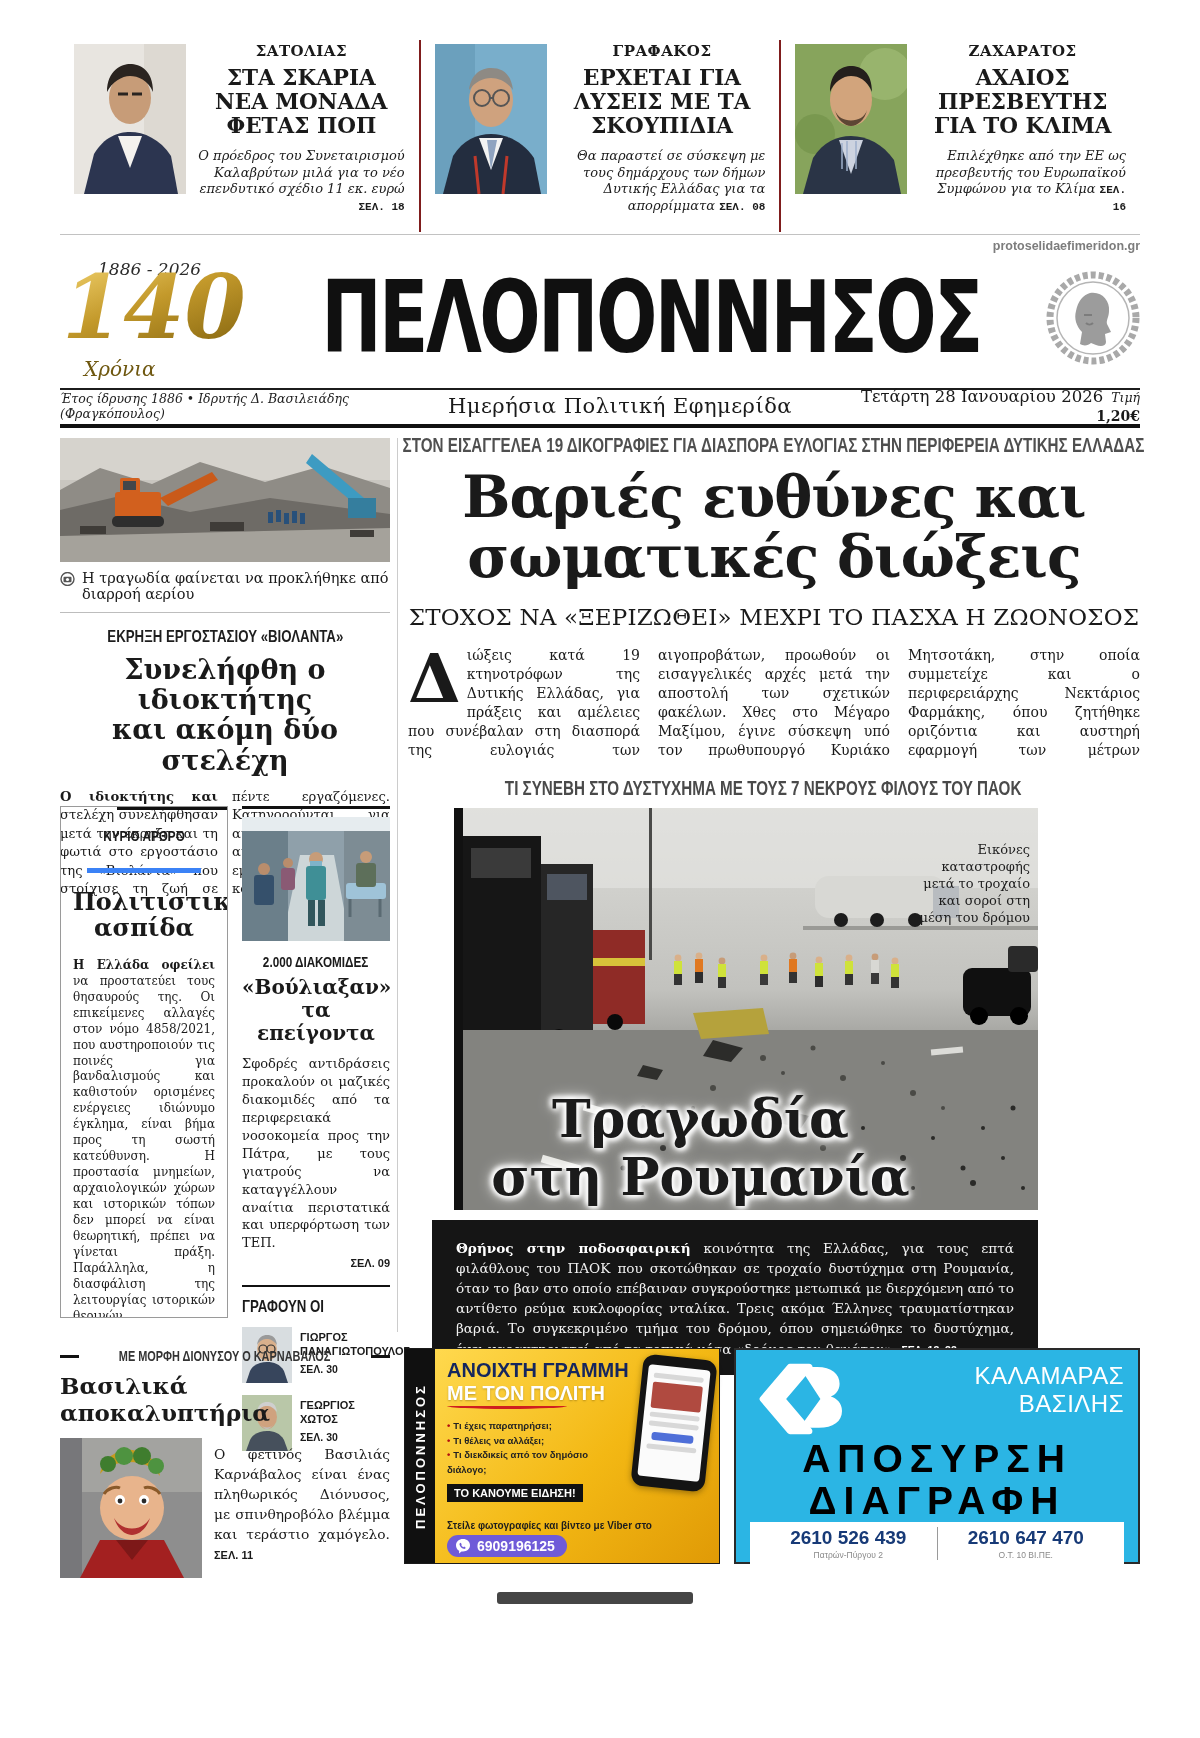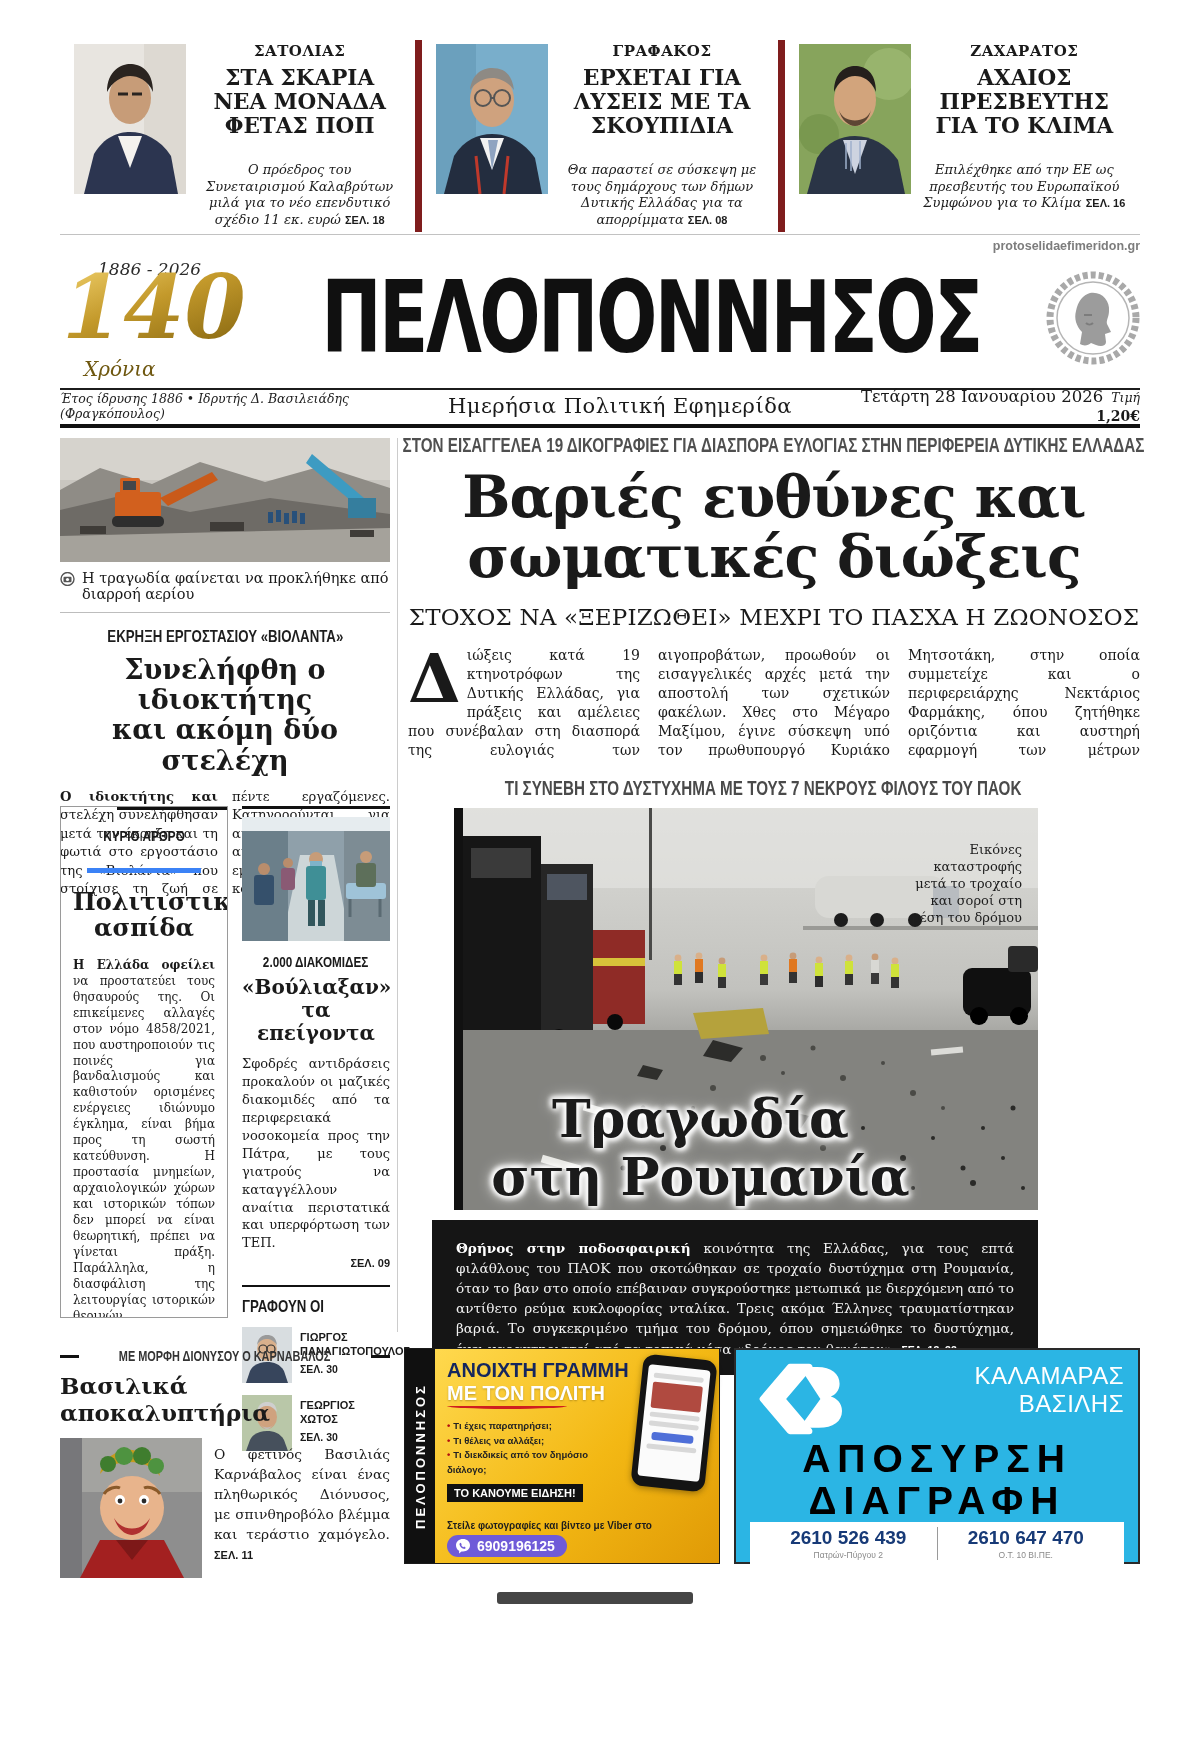--- a/index.html
+++ b/index.html
@@ -8,27 +8,27 @@
   .page { position:relative; width:1200px; height:1738px; margin:0 auto; background:#ffffff; overflow:hidden; }
 
   
   .cond { font-family:"Liberation Sans", sans-serif; font-weight:700; white-space:nowrap; }
   .squeeze { display:inline-block; transform:scaleX(0.78); transform-origin:center; }
   .pref { font-family:"Liberation Sans", sans-serif; font-weight:700; font-size:11px; }
 
   
   .top-strip { position:absolute; left:60px; top:40px; width:1080px; height:192px; display:flex; }
   .ts-item { flex:1; display:flex; gap:12px; padding:0 14px; }
-  .ts-item + .ts-item { border-left:7px solid #7f1d1d; }
+  .ts-item + .ts-item { border-left:2px solid #7f1d1d; }
   .ts-photo { width:112px; height:150px; flex:0 0 112px; margin-top:4px; overflow:hidden; }
   .ts-text { flex:1; display:flex; flex-direction:column; align-items:center; text-align:center; }
   .ts-name { font-size:15px; font-weight:bold; letter-spacing:.5px; margin-top:2px; }
   .ts-head { font-size:21.5px; font-weight:bold; line-height:1.12; margin-top:6px; }
-  .ts-dek { font-size:13px; font-style:italic; line-height:1.28; margin-top:24px; color:#1c1c1c; }
-  .ts-dek b { font-style:normal; font-family:Liberation Sans, sans-serif; font-size:11px; }
+  .ts-dek { font-size:13px; font-style:italic; line-height:1.28; margin-top:10px; color:#1c1c1c;text-align:right; }
+  .ts-dek b { font-style:normal; font-family:Liberation Mono, monospace; font-size:11px; }
 
   .rule-a { position:absolute; left:60px; top:234px; width:1080px; height:1px; background:#c2c2c2; }
   .site-url { position:absolute; right:60px; top:239px; font-family:"Liberation Sans", sans-serif; font-weight:700; font-size:12.5px; color:#7d7d7d; }
 
   
   .masthead { position:absolute; left:60px; top:254px; width:1080px; height:128px; display:flex; align-items:center; }
   .anniv { position:relative; width:196px; height:126px; flex:0 0 196px; }
   .anniv-years { position:absolute; left:38px; top:4px; font-style:italic; font-size:17px; color:#2b2b2b; }
   .anniv-num { position:absolute; left:2px; top:8px; font-style:italic; font-weight:bold; font-size:88px; line-height:1;
                background:linear-gradient(160deg,#e7c55e 10%,#c3992b 45%,#8e6d14 90%); -webkit-background-clip:text; background-clip:text; color:transparent; }
@@ -90,21 +90,21 @@
   .dropcap { float:left; font-size:68px; line-height:.78; font-weight:bold; padding:6px 6px 0 0; }
 
   
   .paok { position:absolute; left:420px; top:777px; width:618px; }
   .paok-kickrow { display:flex; align-items:center; gap:12px; }
   .paok-kickrow .bar { height:9px; background:#111; }
   .paok-kickrow .bar.l { width:34px; }
   .paok-kickrow .bar.r { flex:1; }
   .paok-kicker { font-size:19.5px; color:#4a4a4a; }
   .paok-photo { margin-left:34px; border-left:9px solid #111; margin-top:8px; height:402px; position:relative; overflow:hidden; }
-  .paok-caption { position:absolute; top:34px; right:16px; width:112px; text-align:right; font-size:13px; line-height:1.3; color:#1d1d1d; }
+  .paok-caption { position:absolute; top:34px; right:8px; width:112px; text-align:right; font-size:13px; line-height:1.3; color:#1d1d1d; }
   .paok-overlay { position:absolute; left:10px; right:110px; bottom:4px; text-align:center; font-weight:bold; font-size:52px; line-height:1.12;
                   color:#1b1b1b; text-shadow:0 0 6px #fff, 0 0 10px #fff, 2px 2px 5px #fff, -2px -2px 5px #fff, 0 0 16px #fff; }
   .paok-box { margin-left:12px; margin-top:10px; background:#151515; color:#f1f1f1; padding:18px 24px 16px; font-size:13.6px; line-height:1.48; text-align:justify; }
   .paok-box b { color:#ffffff; }
   .paok-box .pref { color:#fff; font-size:10.5px; }
 
   
   .bottom { position:absolute; left:60px; top:1348px; width:1080px; display:flex; gap:14px; }
   .carnival { width:330px; flex:0 0 330px; }
   .carn-kickrow { display:flex; align-items:center; gap:10px; }

